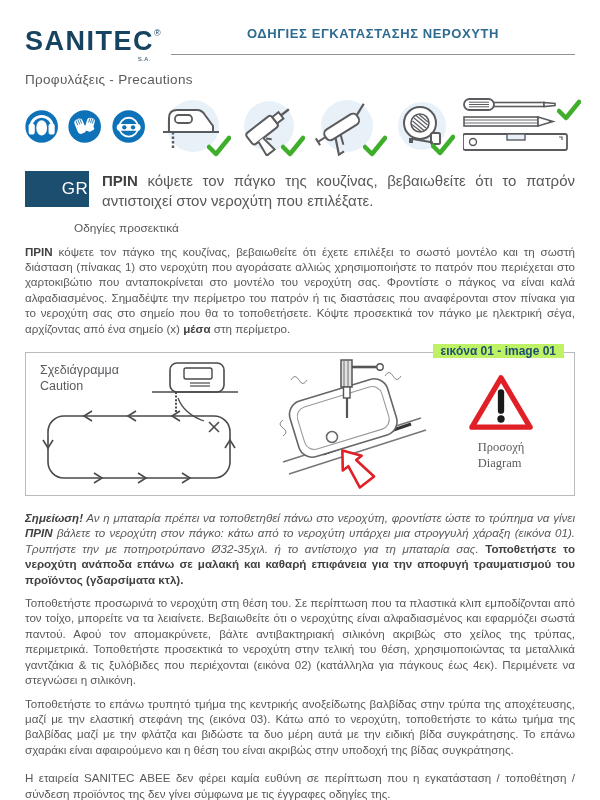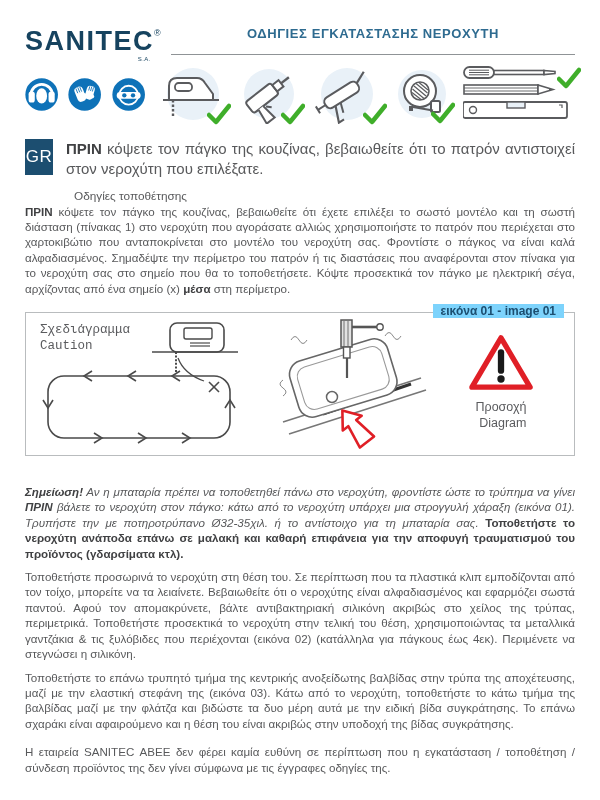--- a/index.html
+++ b/index.html
@@ -18,56 +18,57 @@
 
   
   .precautions-heading{margin-top:17px;font-size:13.5px;color:#5a5b5e;letter-spacing:.3px;}
   .icons-row{margin-top:7px;display:flex;align-items:center;gap:10px;height:64px;}
   .tool{position:relative;display:flex;align-items:center;}
   .tool .check{position:absolute;right:-4px;bottom:-2px;}
 
   
   .gr-row{display:flex;margin-top:13px;align-items:flex-start;}
   .gr-badge{width:28px;height:36px;background:#1c4e70;color:#fff;font-size:17px;display:flex;
-            align-items:center;justify-content:center;flex:0 0 auto;letter-spacing:.5px;}
+            align-items:center;justify-content:center;flex:0 0 auto;letter-spacing:.5px;padding-left:36px;}
   .gr-text{margin-left:13px;font-size:15px;line-height:1.32;text-align:justify;}
 
   .sub-heading{margin-top:10px;margin-left:49px;font-size:11.8px;color:#58595b;}
-  .para{font-size:11.6px;line-height:1.33;text-align:justify;margin-top:1px;}
+  .para{font-size:11.6px;line-height:1.33;text-align:justify;margin-top:9px;}
   .bold-seg{color:#404143;}
 
   
   .figure{margin-top:16px;border:1.5px solid #b9bcbe;height:142px;position:relative;display:flex;}
-  .fig-label{position:absolute;top:-9px;right:10px;background:#7dd3fc;padding:0 8px;
+  .fig-label{position:absolute;top:-9px;right:10px;background:#bef264;padding:0 8px;
              color:#1c4e70;font-weight:bold;font-size:12px;white-space:nowrap;}
-  .fig-diagram{width:250px;position:relative;flex:0 0 auto;font-family:Liberation Mono, monospace;}
+  .fig-diagram{width:250px;position:relative;flex:0 0 auto;}
   .diagram-caption{position:absolute;left:14px;top:10px;font-size:12.5px;color:#5a5b5e;line-height:1.25;}
   .fig-sink{width:152px;flex:0 0 auto;display:flex;align-items:center;justify-content:center;}
   .fig-caution{flex:1;display:flex;flex-direction:column;align-items:center;justify-content:center;padding-bottom:6px;}
-  .caution-caption{margin-top:7px;font-size:12.5px;color:#5a5b5e;text-align:right;line-height:1.25;}
-
-  .note-para{margin-top:28px;}
+  .caution-caption{margin-top:7px;font-size:12.5px;color:#5a5b5e;text-align:left;line-height:1.25;font-family:Liberation Serif, serif;}
+
+  .note-para{margin-top:14px;}
   .spacer-para{margin-top:8px;}
   .footer-para{margin-top:13px;}
 </style>
 </head>
 <body>
 
 <div class="page">
 
   <div class="header">
     <div class="logo-block">
       <span class="logo-text">SANITEC</span><span class="logo-reg">®</span>
       <span class="logo-sa">S.A.</span>
     </div>
     <div class="header-right">
       <span class="doc-title">ΟΔΗΓΙΕΣ ΕΓΚΑΤΑΣΤΑΣΗΣ ΝΕΡΟΧΥΤΗ</span>
     </div>
   </div>
 
+  <div class="precautions-heading">Προφυλάξεις - Precautions</div>
 
   <div class="icons-row">
 
     <svg width="47" height="47" viewBox="0 0 46 46">
       <circle cx="23" cy="23" r="22.5" fill="#0e72b8"></circle>
       <path d="M8,24 a15,15 0 0 1 30,0" fill="none" stroke="#fff" stroke-width="4"></path>
       <ellipse cx="23" cy="25" rx="7.5" ry="10.5" fill="#fff"></ellipse>
       <rect x="5" y="19" width="8.5" height="15" rx="3.5" fill="#fff"></rect>
       <rect x="32.5" y="19" width="8.5" height="15" rx="3.5" fill="#fff"></rect>
     </svg>
@@ -190,21 +191,21 @@
         <polyline points="2,13 9,20 22,4" fill="none" stroke="#3fae2a" stroke-width="4.5" stroke-linecap="round" stroke-linejoin="round"></polyline>
       </svg>
     </div>
   </div>
 
   <div class="gr-row">
     <div class="gr-badge">GR</div>
     <div class="gr-text"><span class="bold-seg" style="font-weight: bold;">ΠΡΙΝ</span><span> κόψετε τον πάγκο της κουζίνας, βεβαιωθείτε ότι το πατρόν αντιστοιχεί στον νεροχύτη που επιλέξατε.</span></div>
   </div>
 
-  <div class="sub-heading">Οδηγίες τοποθέτησης</div>
+  <div class="sub-heading">Οδηγίες προσεκτικά</div>
   <div class="para"><span class="bold-seg" style="font-weight: bold;">ΠΡΙΝ</span><span> κόψετε τον πάγκο της κουζίνας, βεβαιωθείτε ότι έχετε επιλέξει το σωστό μοντέλο και τη σωστή διάσταση (πίνακας 1) στο νεροχύτη που αγοράσατε αλλιώς χρησιμοποιήστε το πατρόν που περιέχεται στο χαρτοκιβώτιο που ανταποκρίνεται στο μοντέλο του νεροχύτη σας. Φροντίστε ο πάγκος να είναι καλά αλφαδιασμένος. Σημαδέψτε την περίμετρο του πατρόν ή τις διαστάσεις που αναφέρονται στον πίνακα για το νεροχύτη σας στο σημείο που θα το τοποθετήσετε. Κόψτε προσεκτικά τον πάγκο με ηλεκτρική σέγα, αρχίζοντας από ένα σημείο (x) </span><span class="bold-seg" style="font-weight: bold;">μέσα</span><span> στη περίμετρο.</span></div>
 
   <div class="figure">
     <div class="fig-label">εικόνα 01 - image 01</div>
 
     <div class="fig-diagram">
       <div class="diagram-caption">
         <div>Σχεδιάγραμμα</div>
         <div>Caution</div>
       </div>

